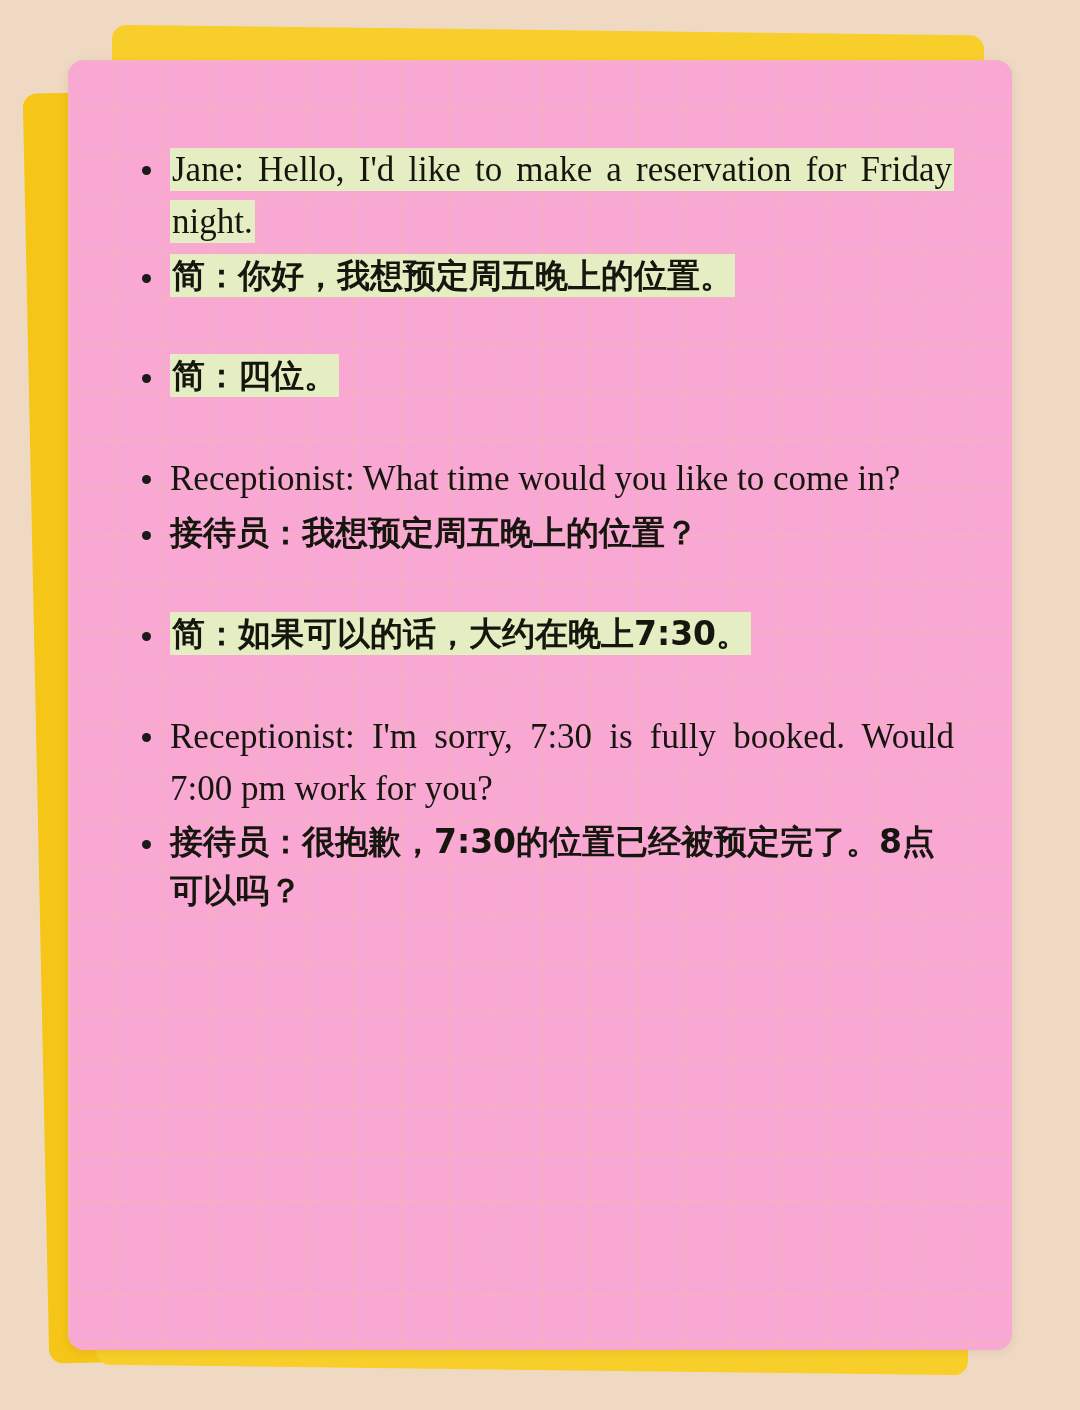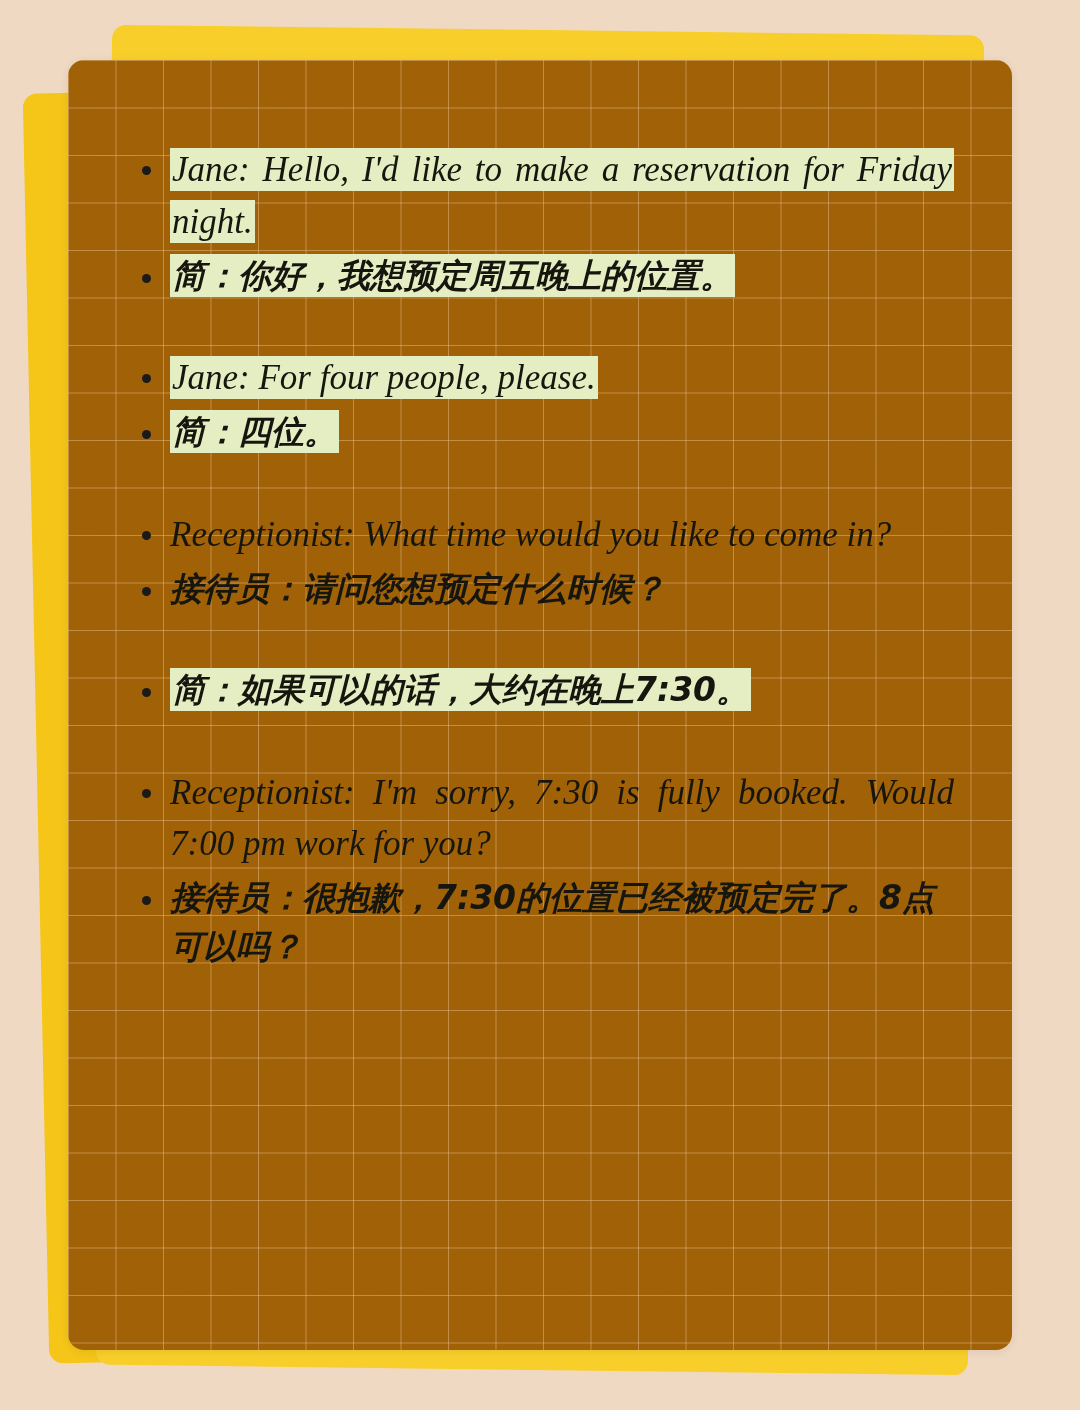--- a/index.html
+++ b/index.html
@@ -38,25 +38,24 @@
     height: 1340px;
     transform: rotate(0.7deg);
     background: #f8cf2a;
   }
   .card {
     position: absolute;
     left: 68px;
     top: 60px;
     width: 944px;
     height: 1290px;
-    background: #a16207;
+    background: #f9a8d4;
     border-radius: 16px;
     box-shadow: 0 2px 10px rgba(0,0,0,0.08);
     overflow: hidden;
-    font-style: italic;
   }
   
   .grid {
     position: absolute;
     inset: 0;
     background-image:
       linear-gradient(to right, rgba(236,196,150,0.45) 1px, transparent 1px),
       linear-gradient(to bottom, rgba(236,196,150,0.45) 1px, transparent 1px);
     background-size: 47.5px 47.5px;
     pointer-events: none;
@@ -143,35 +142,32 @@
       </div>
 
       <div class="exchange">
         <ul class="lines">
         </ul>
       </div>
 
       <div class="exchange">
         <ul class="lines">
           <li class="line hl">
-            <span class="txt en">Jane: For four people, please.</span>
-          </li>
-          <li class="line hl">
             <span class="txt zh">简：四位。</span>
           </li>
         </ul>
       </div>
 
       <div class="exchange">
         <ul class="lines">
           <li class="line">
             <span class="en-wrap"><span class="txt en">Receptionist: What time would you like to come in?</span></span>
           </li>
           <li class="line">
-            <span class="txt zh">接待员：请问您想预定什么时候？</span>
+            <span class="txt zh">接待员：我想预定周五晚上的位置？</span>
           </li>
         </ul>
       </div>
 
       <div class="exchange">
         <ul class="lines">
           <li class="line hl">
             <span class="txt zh">简：如果可以的话，大约在晚上7:30。</span>
           </li>
         </ul>

